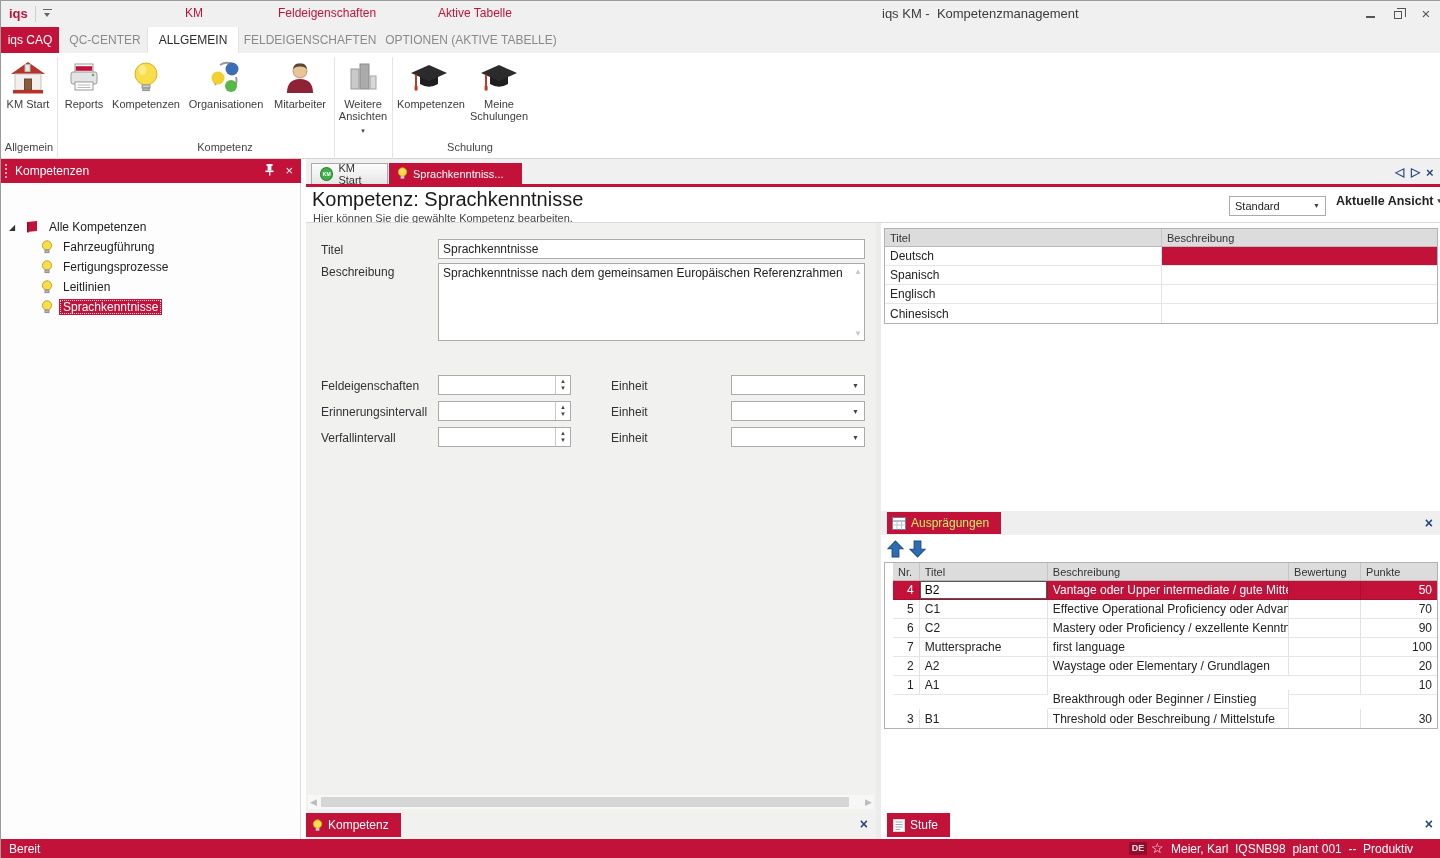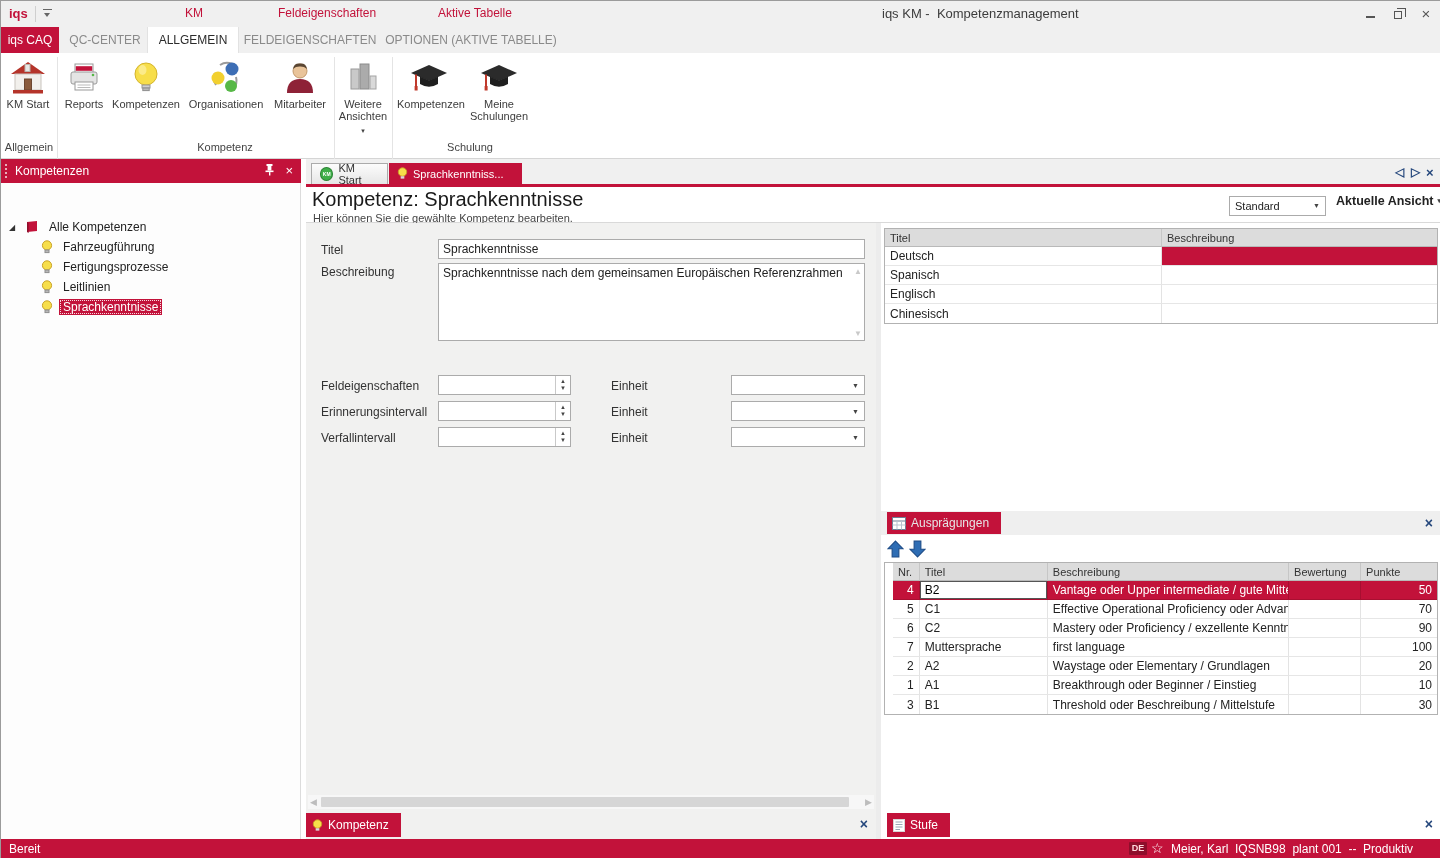--- a/index.html
+++ b/index.html
@@ -99,21 +99,21 @@
   .right-pane { position:absolute; left:880px; top:222px; width:560px; height:616px; background:#fff; }
   .grid { position:absolute; border:1px solid #b2b2b2; background:#fff; }
   .grow { display:flex; }
   .gcell { height:19px; display:flex; align-items:center; padding:0 5px; font-size:12px; color:#222; border-right:1px solid #e3e3e3; border-bottom:1px solid #e6e6e6; overflow:hidden; white-space:nowrap; }
   .ghead .gcell { height:18px; background:#dcdcdc; border-right:1px solid #c6c6c6; border-bottom:1px solid #b9b9b9; font-size:11px; color:#333; }
   .gcell.red { background:#c2123a; }
   .selrow .gcell { background:#c2123a; color:#fff; border-color:#a80f31; }
   .selrow .gcell.editcell { background:#fff; color:#000; box-shadow:inset 0 0 0 1px #555; }
   .num { justify-content:flex-end; }
   .ausp-bar { position:absolute; left:0; top:288px; width:560px; height:24px; background:#efefef; }
-  .ausp-tab { position:absolute; left:6px; top:1px; height:22px; background:#c2123a; color:#e5e5e5; font-size:12px; display:flex; align-items:center; padding:0 12px 0 5px; }
+  .ausp-tab { position:absolute; left:6px; top:1px; height:22px; background:#c2123a; color:#bef264; font-size:12px; display:flex; align-items:center; padding:0 12px 0 5px; }
   .ausp-tab svg { margin-right:5px; }
   .updown { position:absolute; top:317px; }
 
   
   .statusbar { position:absolute; left:0; top:838px; width:1440px; height:20px; background:#c2123a; color:#fff; }
   .sb-left { position:absolute; left:8px; top:3px; font-size:12px; }
   .sb-badge { position:absolute; left:1128px; top:3px; width:18px; height:13px; background:#8e0e2b; color:#ffd9de; font-size:9px; font-weight:bold; text-align:center; line-height:13px; border-radius:1px; }
   .sb-star { position:absolute; left:1150px; top:1px; font-size:14px; color:#fff; }
   .sb-right { position:absolute; left:1170px; top:3px; font-size:12px; white-space:pre; }
 </style>
@@ -532,21 +532,21 @@
       <div class="grow">
         <div class="gcell num" style="width:27px;">2</div>
         <div class="gcell" style="width:130px;">A2</div>
         <div class="gcell" style="width:245px;">Waystage oder Elementary / Grundlagen</div>
         <div class="gcell" style="width:73px;"></div>
         <div class="gcell num" style="width:77px;border-right:none;">20</div>
       </div>
       <div class="grow">
         <div class="gcell num" style="width:27px;">1</div>
         <div class="gcell" style="width:130px;">A1</div>
-        <div class="gcell" style="width:245px;">Breakthrough oder Beginner / Einstieg</div>
+        <div class="gcell" style="width:245px;margin-top:14px;">Breakthrough oder Beginner / Einstieg</div>
         <div class="gcell" style="width:73px;"></div>
         <div class="gcell num" style="width:77px;border-right:none;">10</div>
       </div>
       <div class="grow">
         <div class="gcell num" style="width:27px;border-bottom:none;">3</div>
         <div class="gcell" style="width:130px;border-bottom:none;">B1</div>
         <div class="gcell" style="width:245px;border-bottom:none;">Threshold oder Beschreibung / Mittelstufe</div>
         <div class="gcell" style="width:73px;border-bottom:none;"></div>
         <div class="gcell num" style="width:77px;border-right:none;border-bottom:none;">30</div>
       </div>

